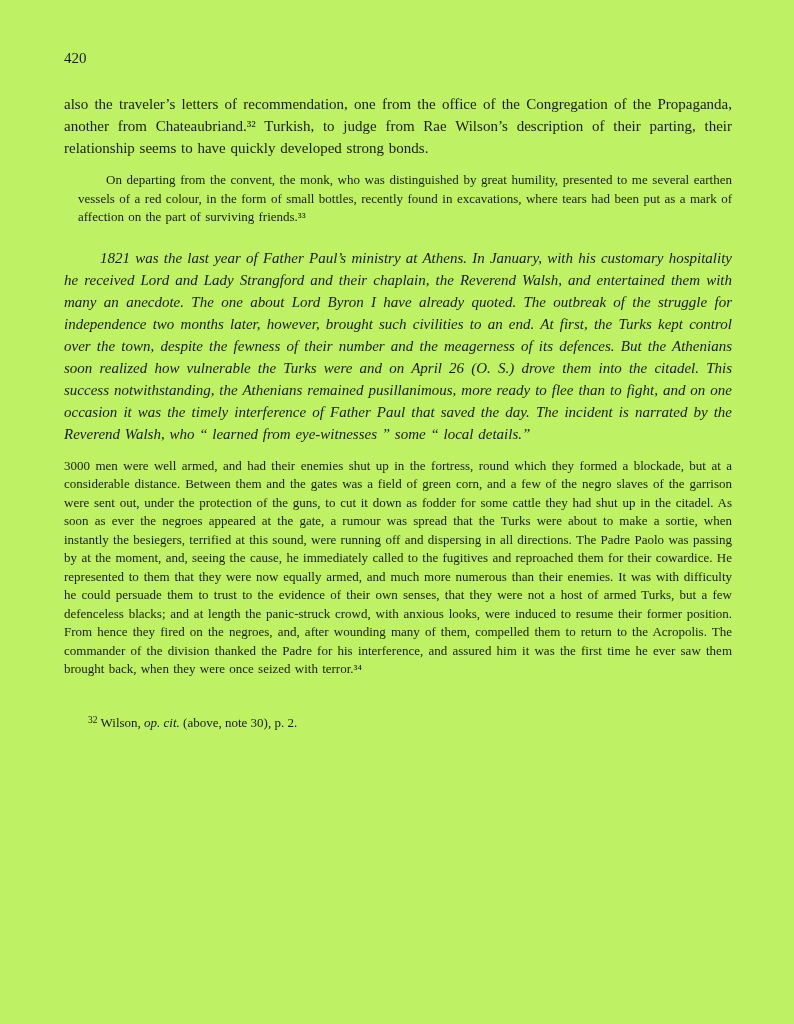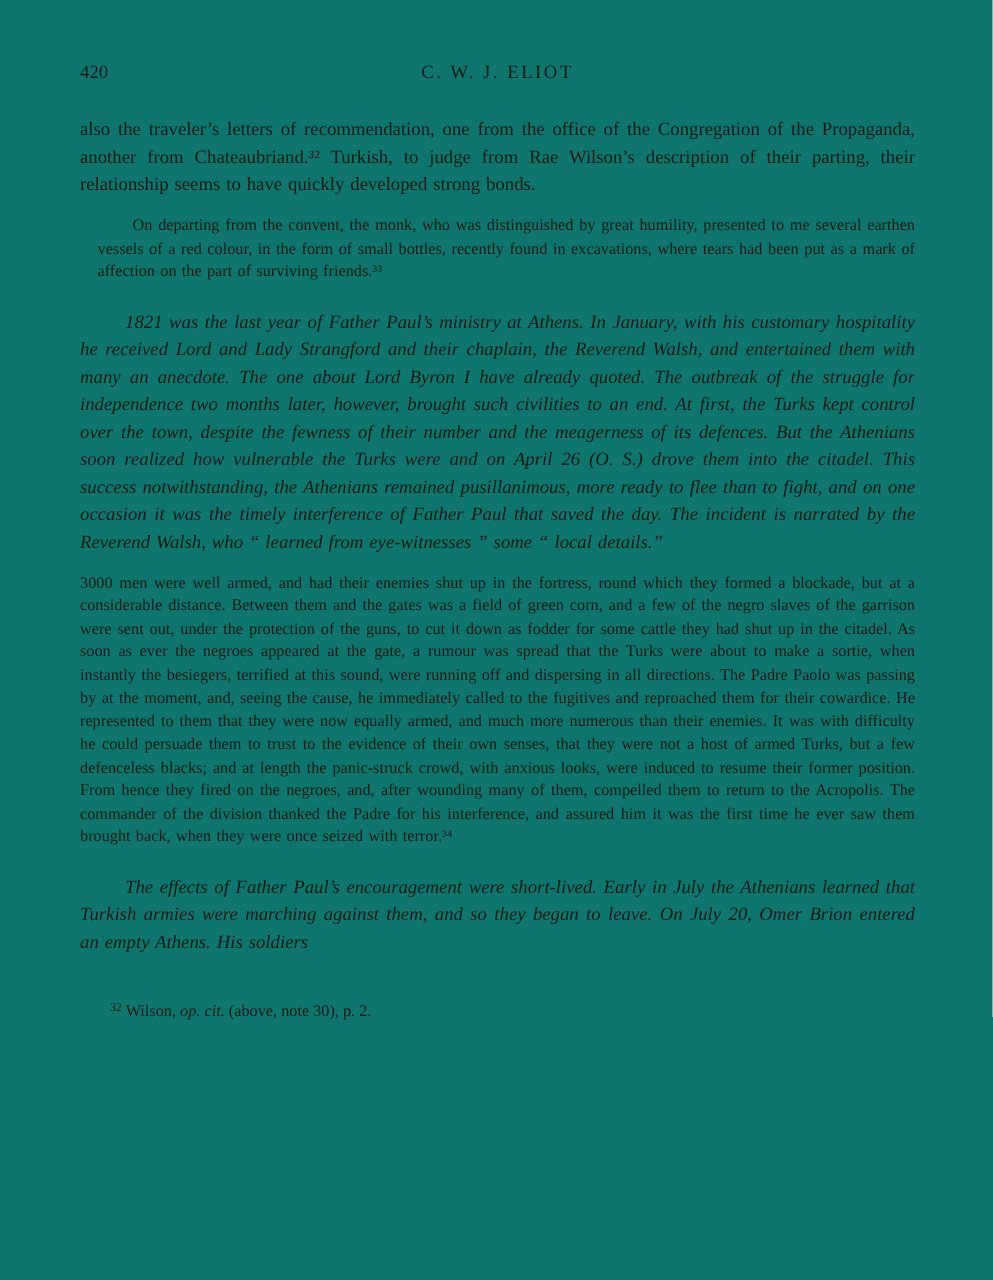--- a/index.html
+++ b/index.html
@@ -5,21 +5,21 @@
   html, body {
     margin: 0;
     padding: 0;
     background: #e9e7e2;
   }
   .page {
     position: relative;
     width: 794px;
     height: 1024px;
     margin: 0 auto;
-    background: #0f766e;
+    background: #bef264;
     color: #1c1a16;
     font-family: "Liberation Serif", serif;
     box-sizing: border-box;
     padding: 50px 62px 36px 64px;
     overflow: hidden;
   }
   .running-header {
     display: flex;
     align-items: baseline;
     font-size: 15px;
@@ -67,29 +67,27 @@
   }
   .footnote i { font-style: italic; }
 </style>
 </head>
 <body>
 
 <div class="page">
 
   <div class="running-header">
     <span class="cell-left">420</span>
-    <span class="cell-center">C. W. J. ELIOT</span>
     <span class="cell-right"></span>
   </div>
 
   <div class="article-body">
       <p class="body">also the traveler’s letters of recommendation, one from the office of the Congregation of the Propaganda, another from Chateaubriand.³² Turkish, to judge from Rae Wilson’s description of their parting, their relationship seems to have quickly developed strong bonds.</p>
       <p class="quote indent">On departing from the convent, the monk, who was distinguished by great humility, presented to me several earthen vessels of a red colour, in the form of small bottles, recently found in excavations, where tears had been put as a mark of affection on the part of surviving friends.³³</p>
       <p class="body indent after-quote">1821 was the last year of Father Paul’s ministry at Athens. In January, with his customary hospitality he received Lord and Lady Strangford and their chaplain, the Reverend Walsh, and entertained them with many an anecdote. The one about Lord Byron I have already quoted. The outbreak of the struggle for independence two months later, however, brought such civilities to an end. At first, the Turks kept control over the town, despite the fewness of their number and the meagerness of its defences. But the Athenians soon realized how vulnerable the Turks were and on April 26 (O. S.) drove them into the citadel. This success notwithstanding, the Athenians remained pusillanimous, more ready to flee than to fight, and on one occasion it was the timely interference of Father Paul that saved the day. The incident is narrated by the Reverend Walsh, who “ learned from eye-witnesses ” some “ local details.”</p>
       <p class="quote">3000 men were well armed, and had their enemies shut up in the fortress, round which they formed a blockade, but at a considerable distance. Between them and the gates was a field of green corn, and a few of the negro slaves of the garrison were sent out, under the protection of the guns, to cut it down as fodder for some cattle they had shut up in the citadel. As soon as ever the negroes appeared at the gate, a rumour was spread that the Turks were about to make a sortie, when instantly the besiegers, terrified at this sound, were running off and dispersing in all directions. The Padre Paolo was passing by at the moment, and, seeing the cause, he immediately called to the fugitives and reproached them for their cowardice. He represented to them that they were now equally armed, and much more numerous than their enemies. It was with difficulty he could persuade them to trust to the evidence of their own senses, that they were not a host of armed Turks, but a few defenceless blacks; and at length the panic-struck crowd, with anxious looks, were induced to resume their former position. From hence they fired on the negroes, and, after wounding many of them, compelled them to return to the Acropolis. The commander of the division thanked the Padre for his interference, and assured him it was the first time he ever saw them brought back, when they were once seized with terror.³⁴</p>
-      <p class="body indent after-quote">The effects of Father Paul’s encouragement were short-lived. Early in July the Athenians learned that Turkish armies were marching against them, and so they began to leave. On July 20, Omer Brion entered an empty Athens. His soldiers</p>
     </div>
 
   <div class="footnotes">
       <div class="footnote"><sup>32</sup> Wilson, <i>op. cit.</i> (above, note 30), p. 2.</div>
     </div>
 
 </div>
 
 </body></html>

